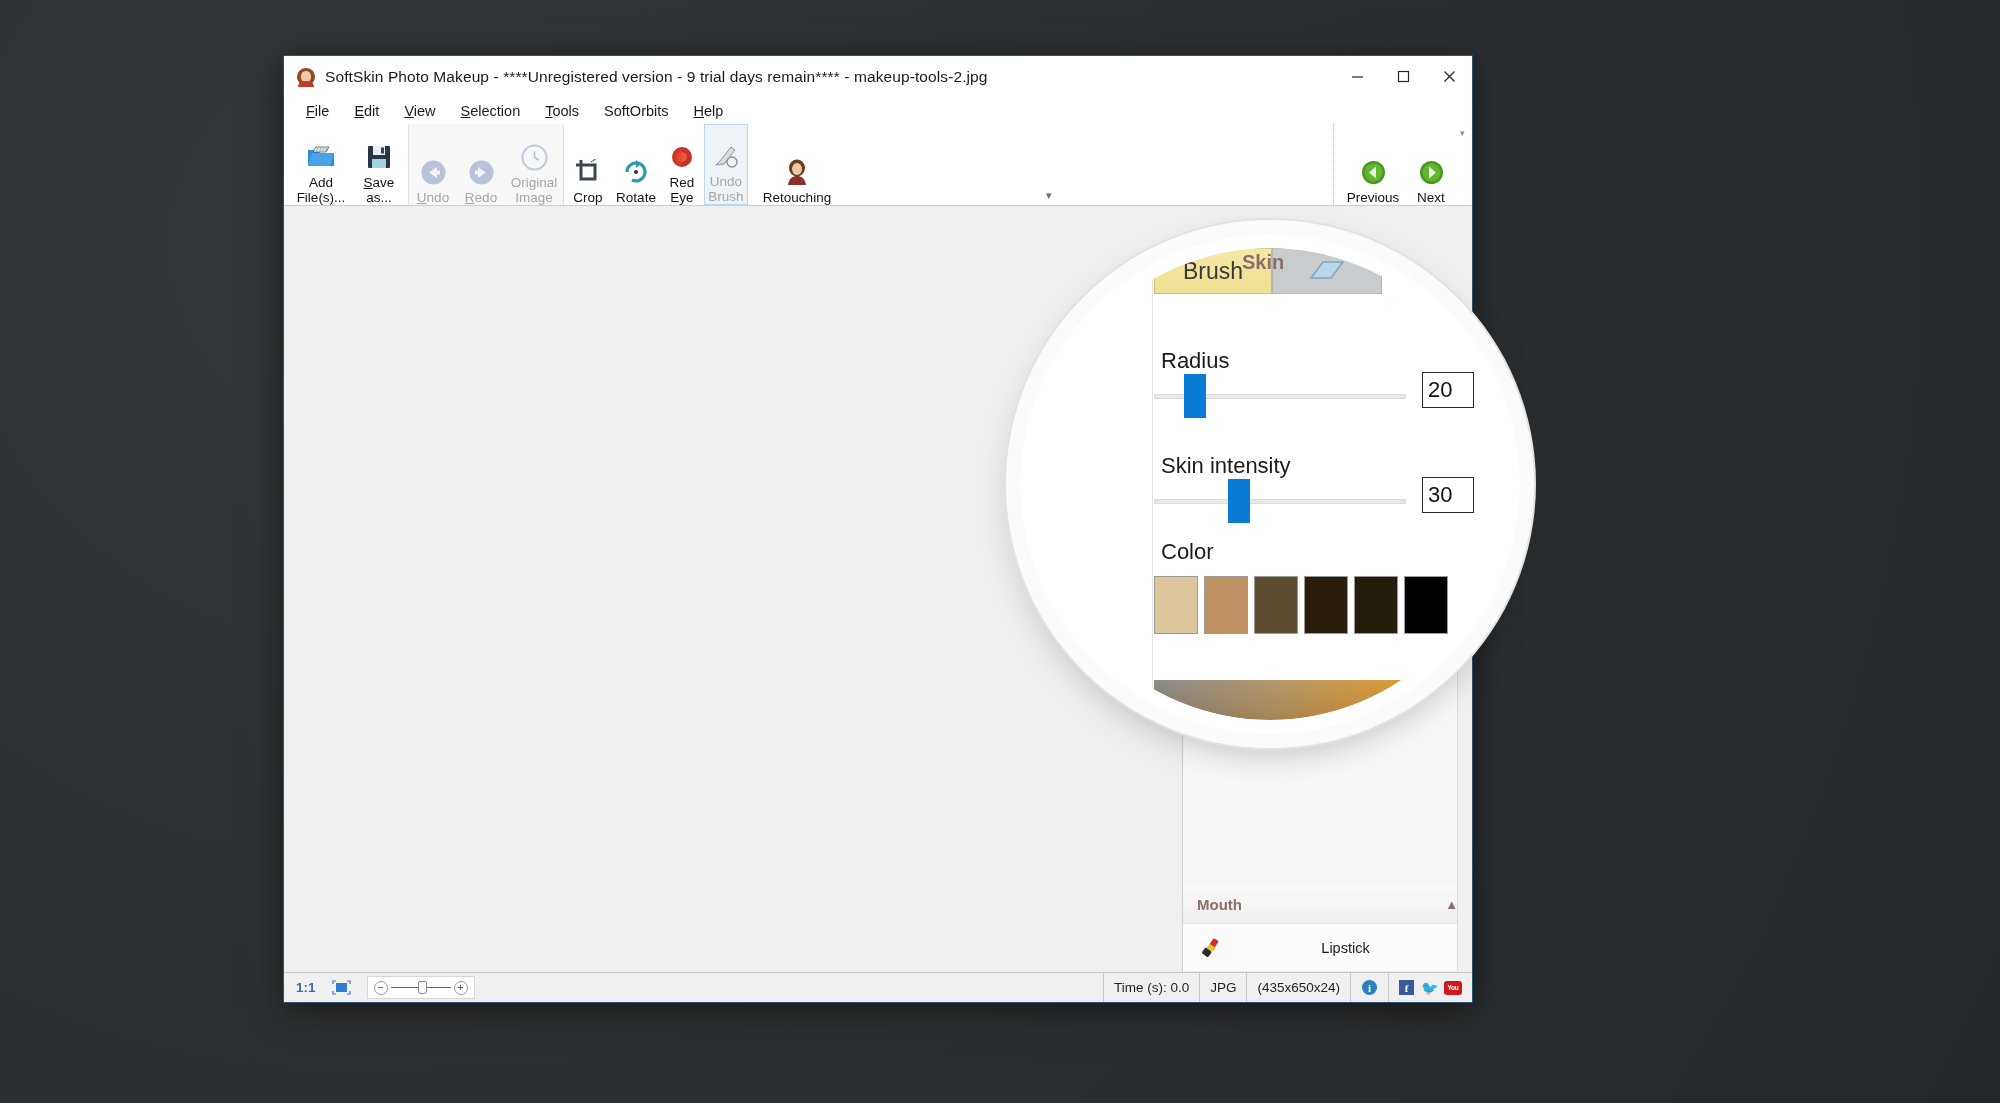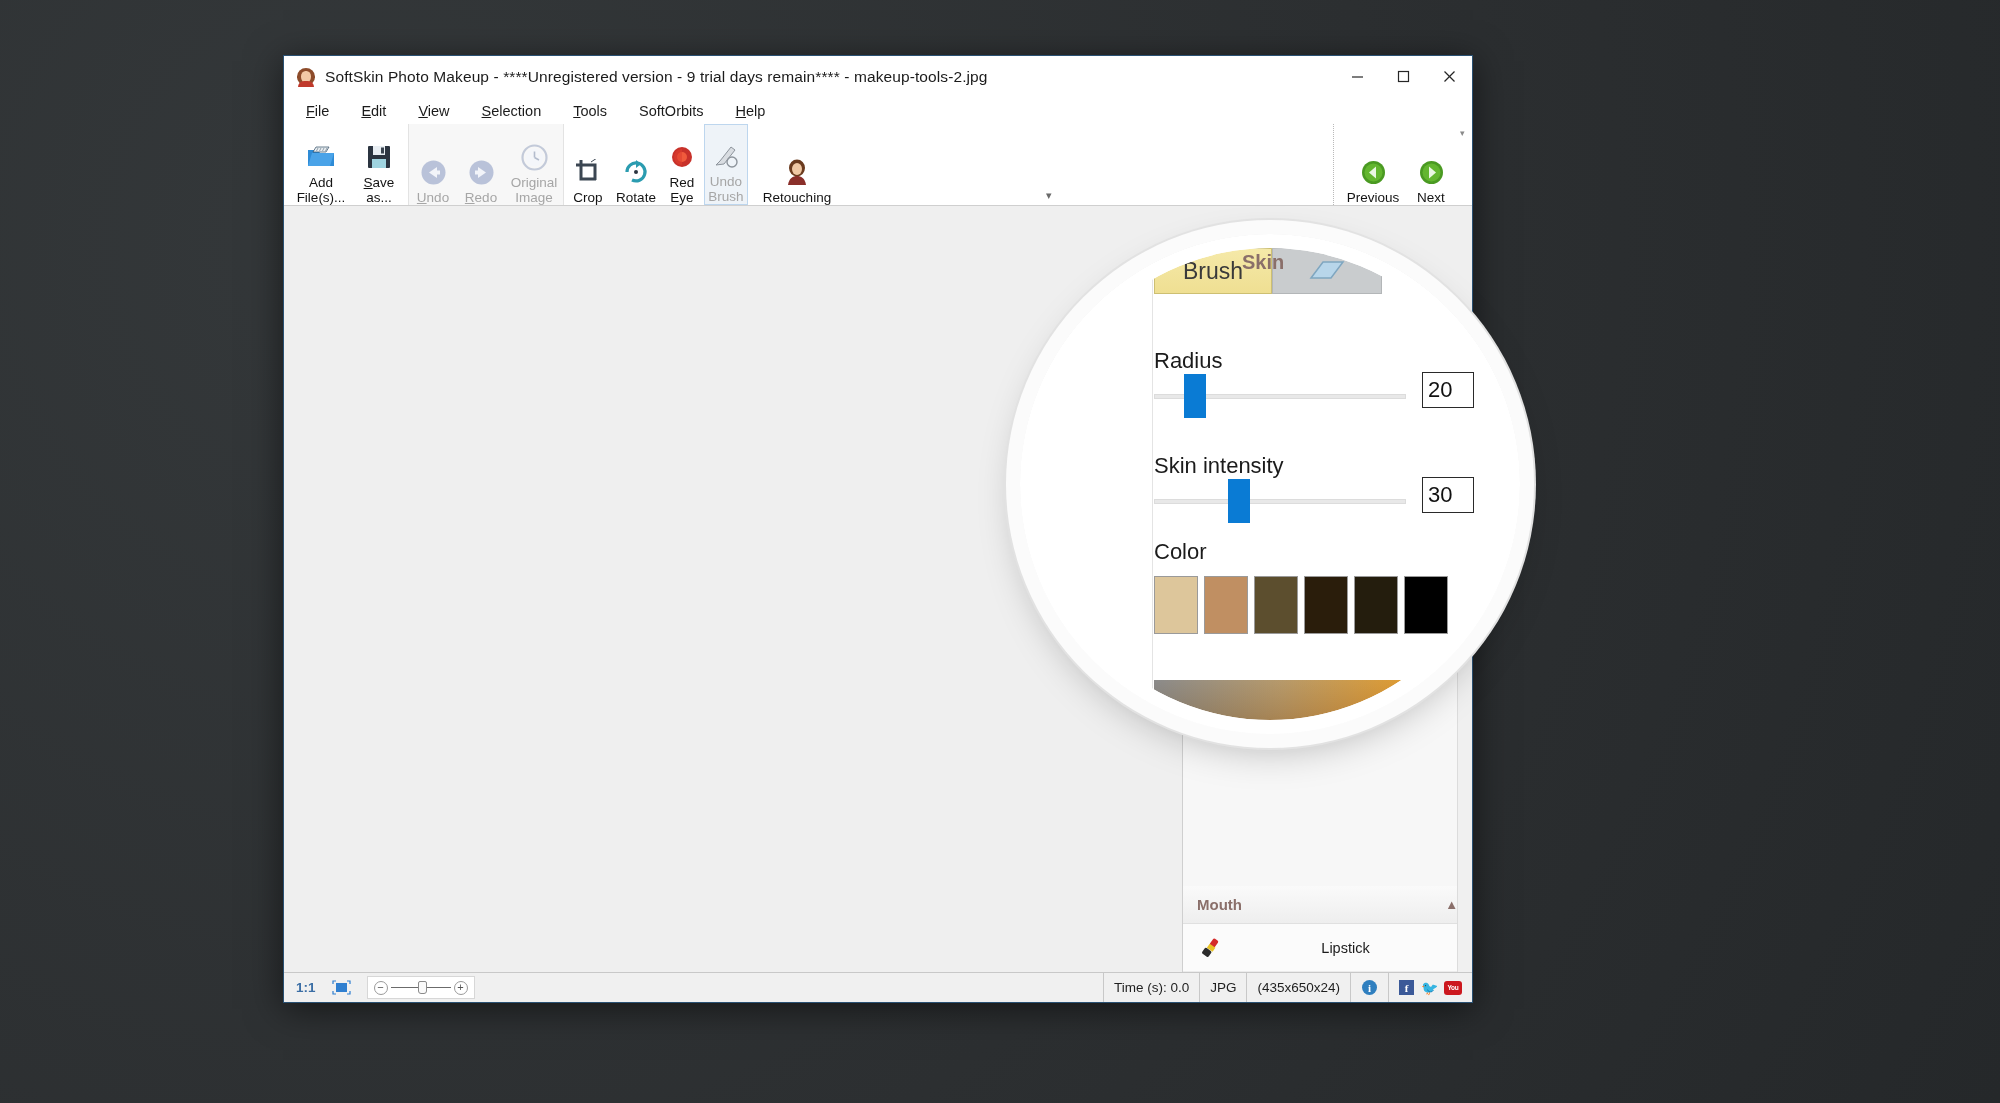--- a/index.html
+++ b/index.html
@@ -49,21 +49,21 @@
   .win-btn {
     width:46px;height:100%;
     display:flex;align-items:center;justify-content:center;
     color:#262626;
   }
   .win-btn svg { display:block; }
 
   
   .menubar {
     height:26px; display:flex; align-items:center;
-    padding-left:12px; gap:12px;
+    padding-left:12px; gap:5px;
     font-size:14.5px; color:#1b1b1b;
     flex:none;
     background:#fff;
   }
   .menu-item { padding:2px 10px; cursor:default; white-space:nowrap; }
   .menu-item u { text-decoration:underline; }
 
   
   .toolbar {
     height:82px; background:#fff; display:flex; align-items:stretch;
@@ -210,21 +210,21 @@
   .lp-tab-next {
     width:110px;height:46px;background:#c9ccce;border:1px solid #b3b6b8;
     display:flex;align-items:center;justify-content:center;
   }
   .lp-skin-label {
     position:absolute; left:208px; top:3px; font-size:20px; font-weight:bold; color:#8a6f6a;
     z-index:5;
   }
 
   .lp-field { position:absolute; left:120px; width:330px; }
-  .lp-lbl { font-size:22px; color:#1b1b1b; margin-bottom:12px; }
+  .lp-lbl { font-size:22px; color:#1b1b1b; margin-bottom:12px;padding-left:7px; }
   .lp-slider-wrap { position:relative; height:20px; width:252px; }
   .lp-track { position:absolute; left:0; top:8px; width:252px; height:5px; background:#e8e8e8; border:1px solid #dcdcdc;}
   .lp-thumb { position:absolute; top:-12px; width:22px; height:44px; background:#0a7bd4; }
   .lp-spin {
     position:absolute; width:52px; height:36px; border:1px solid #2a2a2a; background:#fff;
     font-size:22px; color:#111; display:flex; align-items:center; padding-left:5px;
   }
   .lp-swatches { position:absolute; left:120px; display:flex; gap:6px; }
   .lp-sw { width:44px; height:58px; border:1px solid #9a9a9a; }
   .lp-grad {

